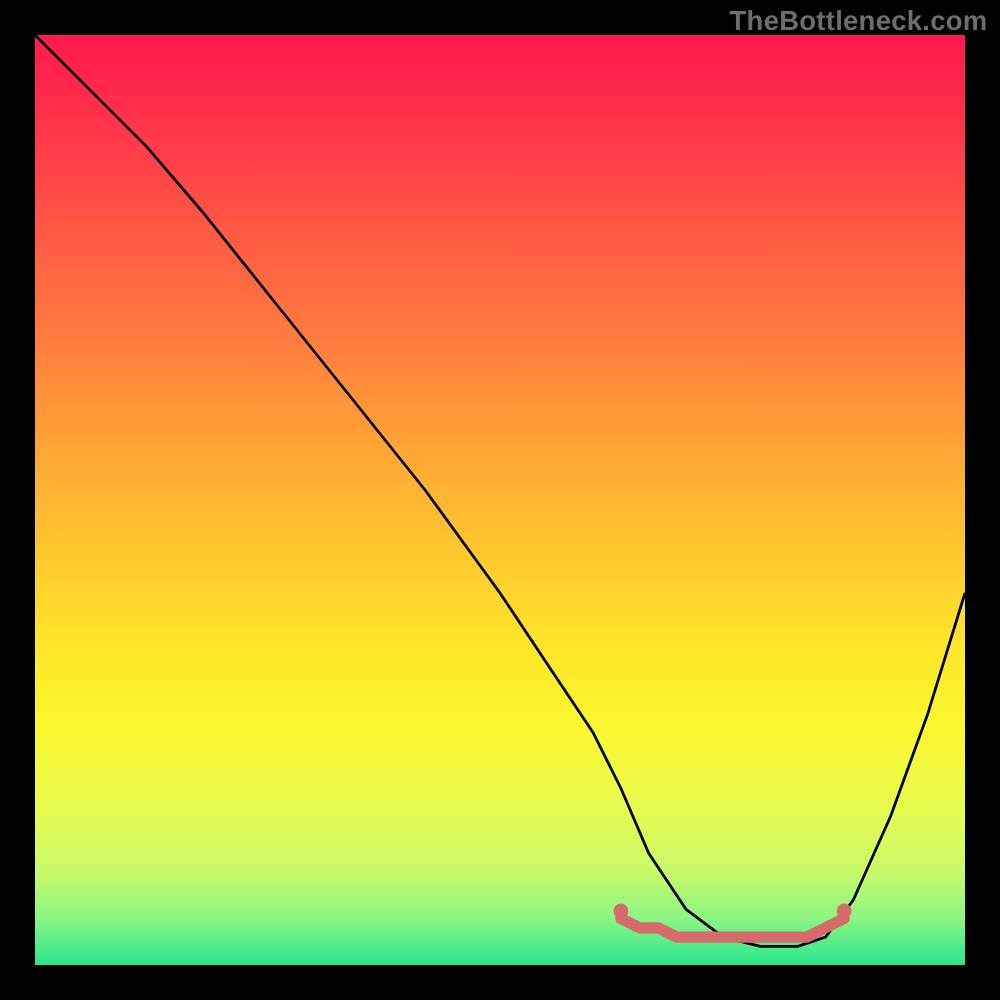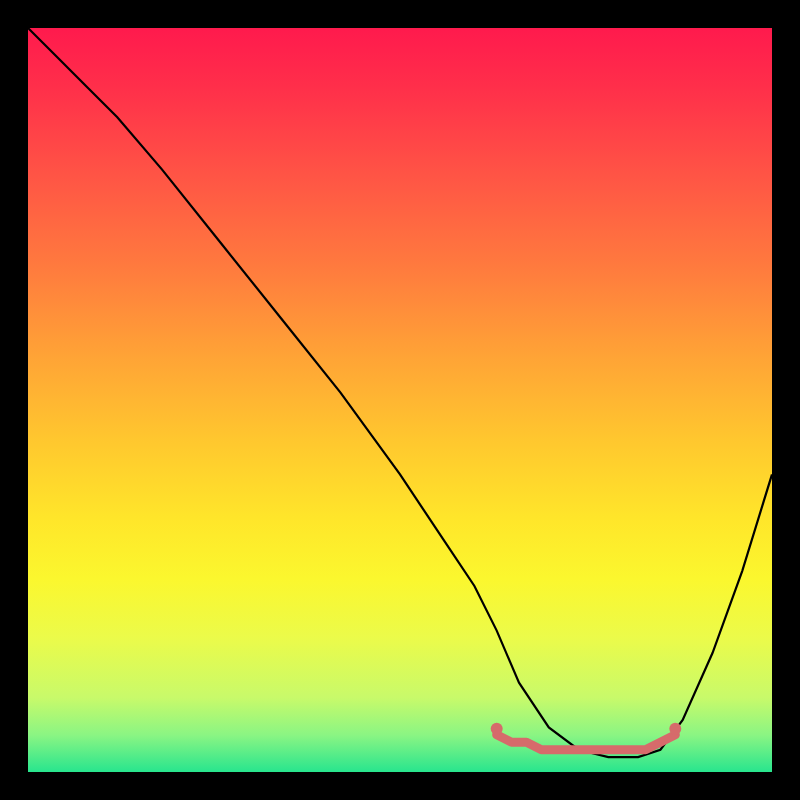--- a/index.html
+++ b/index.html
@@ -71,14 +71,15 @@
       </g>
       <g id="marker-group">
           <path d="M468.7 706.8 L483.6 714.2 L498.5 714.2 L513.4 721.7 L528.2 721.7 L543.1 721.7 L558.0 721.7 L572.9 721.7 L587.8 721.7 L602.6 721.7 L617.5 721.7 L632.4 714.2 L647.3 706.8" fill="none" stroke="#d66b6b" stroke-width="9" stroke-linecap="round" stroke-linejoin="round"></path>
           <circle cx="468.7" cy="700.8" r="6" fill="#d66b6b"></circle>
           <circle cx="647.3" cy="700.8" r="6" fill="#d66b6b"></circle>
         </g>
     </svg>
 
   </div>
 
+  <div class="watermark">TheBottleneck.com</div>
 
 </div>
 
 </body></html>

